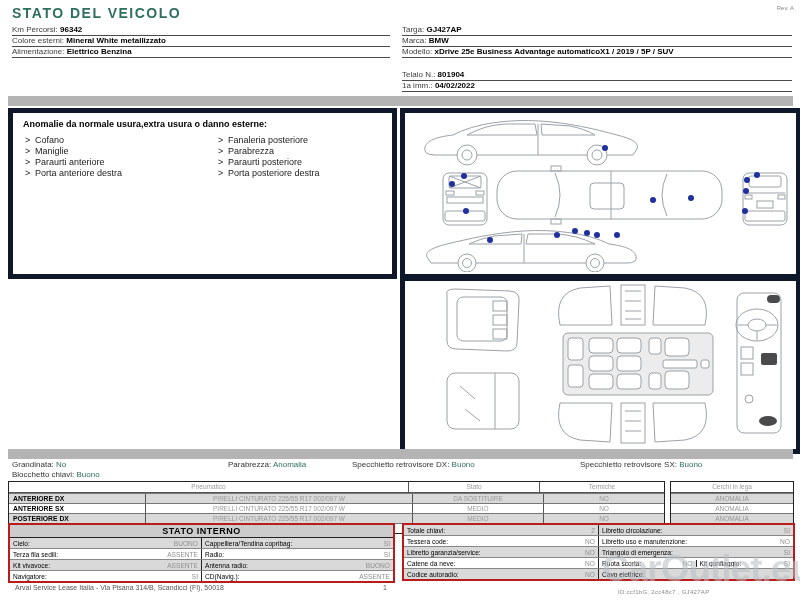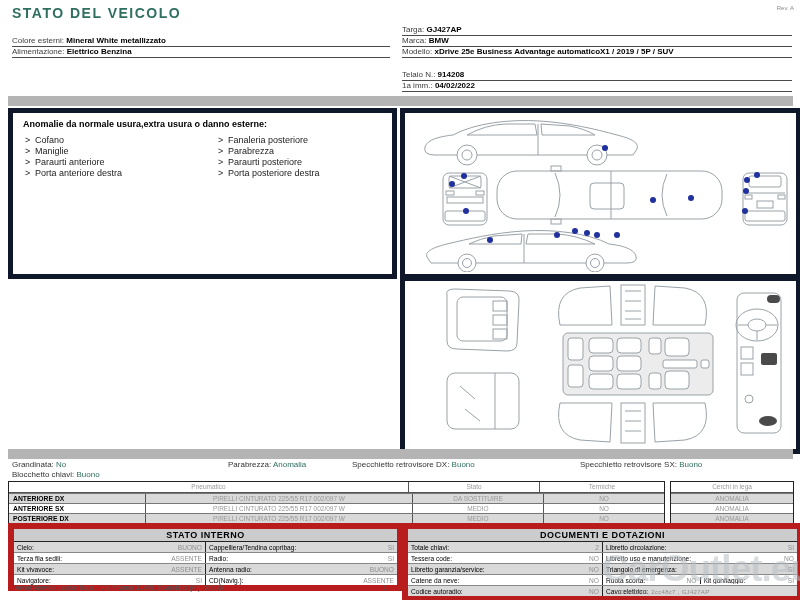--- a/index.html
+++ b/index.html
@@ -34,21 +34,21 @@
   .trow{display:flex;align-items:stretch;}
   .trow.stripe{background:#d9d9d9;}
   .tcell{border-left:1px solid #555;display:flex;align-items:center;justify-content:center;
          line-height:9px;height:9px;overflow:hidden;white-space:nowrap;}
   .tcell:first-child{border-left:none;}
   .thead .tcell{height:10px;line-height:10px;color:#9a9a9a;border-bottom:1px solid #555;}
   .trow+.trow{border-top:1px solid #777;}
   .pos{justify-content:flex-start;padding-left:4px;font-size:6.8px;font-weight:bold;color:#000;}
 
   
-  .btable{border:6px solid #b91c1c;}
+  .btable{border:2px solid #b91c1c;}
   .btable .bhead{height:12px;background:#ccc;border-bottom:1px solid #222;
                  display:flex;align-items:center;justify-content:center;
                  font-size:9px;font-weight:bold;color:#000;letter-spacing:.5px;}
   .brow{display:flex;height:10px;font-size:6.6px;}
   .brow+.brow{border-top:1px solid #888;}
   .brow.stripe{background:#d9d9d9;}
   .bcell{flex:1;display:flex;align-items:center;justify-content:space-between;
          padding:0 3px;overflow:hidden;white-space:nowrap;}
   .bcell+.bcell{border-left:1px solid #222;}
   .bcell .lab{color:#000;}
@@ -70,20 +70,24 @@
   svg .pan{fill:#ececec;stroke:#9aa2a8;stroke-width:1;}
 </style>
 </head>
 <body>
 
 <div class="page">
 
   <div class="abs doc-title">STATO DEL VEICOLO</div>
   <div class="abs rev">Rev. A</div>
 
+  <div class="abs ileft info-row" style="top:25px;">
+    <span>Km Percorsi:</span>
+    <span class="val">96342</span>
+  </div>
   <div class="abs ileft info-row" style="top:47px;">
     <span>Alimentazione:</span>
     <span class="val">Elettrico Benzina</span>
   </div>
   <div class="abs ileft info-row" style="top:36px;">
     <span>Colore esterni:</span>
     <span class="val">Mineral White metallizzato</span>
   </div>
 
   <div class="abs iright info-row" style="top:25px;">
@@ -93,21 +97,21 @@
   <div class="abs iright info-row" style="top:36px;">
     <span>Marca:</span>
     <span class="val">BMW</span>
   </div>
   <div class="abs iright info-row" style="top:47px;line-height:10px;">
     <span>Modello:</span>
     <span class="val">xDrive 25e Business Advantage automaticoX1 / 2019 / 5P / SUV</span>
   </div>
   <div class="abs iright info-row" style="top:70px;">
     <span>Telaio N.:</span>
-    <span class="val">914208</span>
+    <span class="val">801904</span>
   </div>
   <div class="abs iright info-row" style="top:81px;">
     <span>1a imm.:</span>
     <span class="val">04/02/2022</span>
   </div>
 
   <div class="abs graybar" style="top:96px;"></div>
 
   <div class="abs panel" style="left:8px;top:108px;width:379px;height:161px;">
     <h3>Anomalie da normale usura,extra usura o danno esterne:</h3>
@@ -376,21 +380,20 @@
           <span class="val">SI</span>
         </div>
       <div class="bcell">
           <span class="lab">CD(Navig.):</span>
           <span class="val">ASSENTE</span>
         </div>
     </div>
   </div>
 
   <div class="abs btable" style="left:402px;top:523px;width:389px;">
-    <div class="bhead">DOCUMENTI E DOTAZIONI</div>
     <div class="brow stripe">
       <div class="bcell">
           <span class="lab">Totale chiavi:</span>
           <span class="val">2</span>
         </div>
       <div class="bcell">
           <span class="lab">Libretto circolazione:</span>
           <span class="val">SI</span>
         </div>
     </div>

